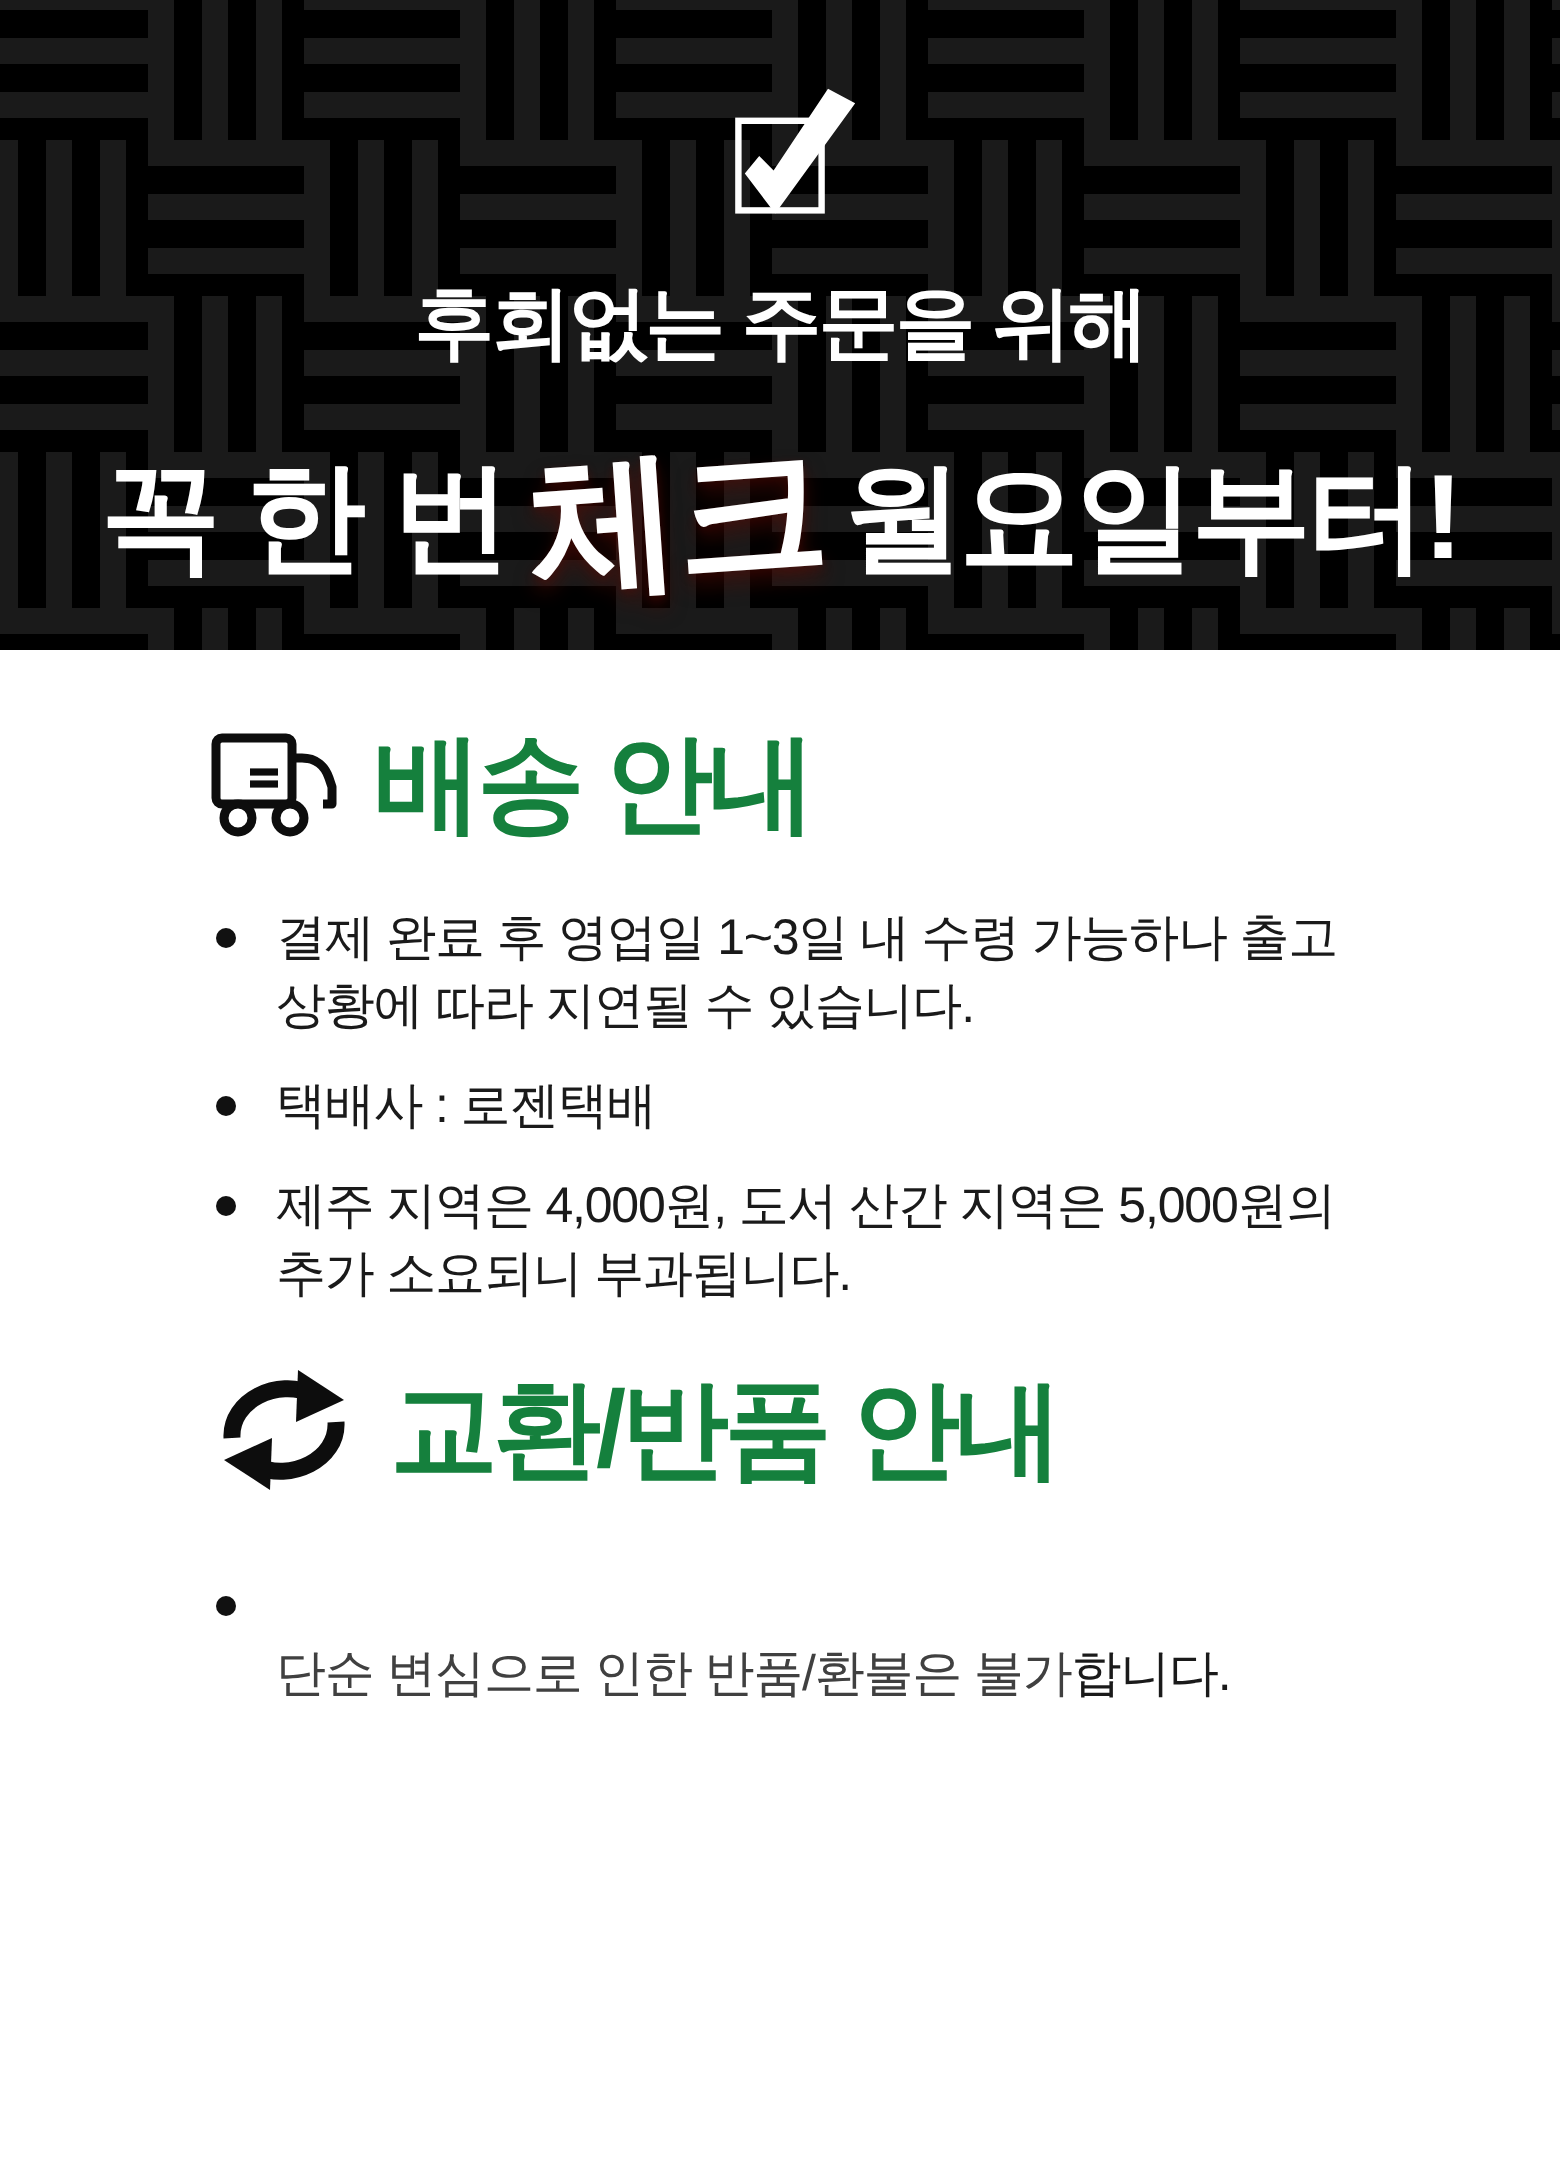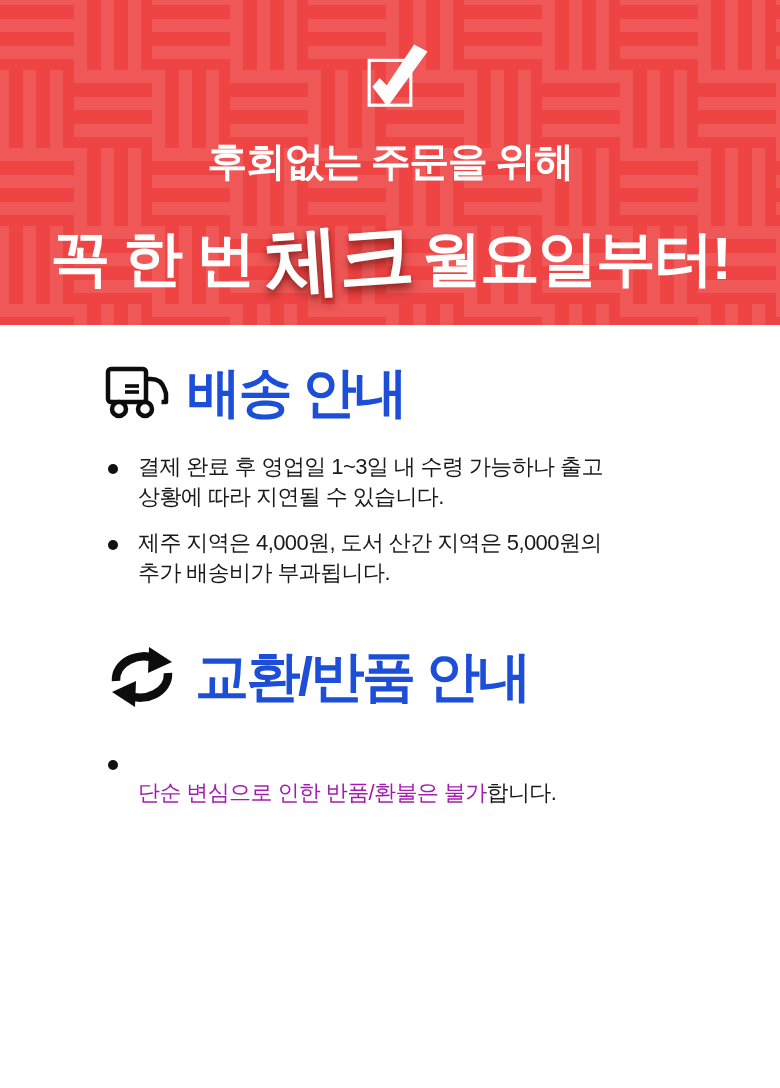--- a/index.html
+++ b/index.html
@@ -9,21 +9,21 @@
     background: #ffffff;
     font-family: "Liberation Sans", "DejaVu Sans", sans-serif;
     overflow: hidden;
     color: #111;
   }
 
   
   .banner {
     position: relative;
     height: 325px;
-    background: #ef4444;
+    background: #000000;
     overflow: hidden;
   }
   .pattern {
     position: absolute; inset: -8px 0 0 -4px;
     display: grid;
     grid-template-columns: repeat(11, 78px);
     grid-auto-rows: 78px;
   }
   .pattern .ph { background: repeating-linear-gradient(180deg, rgba(255,255,255,0.10) 0 13px, transparent 13px 27px); }
   .pattern .pv { background: repeating-linear-gradient(90deg,  rgba(255,255,255,0.10) 0 13px, transparent 13px 27px); }
@@ -62,51 +62,51 @@
   main { padding: 0 60px 0 105px; }
 
   .sec-heading {
     display: flex;
     align-items: center;
     gap: 16px;
     margin: 0;
     font-size: 54px;
     font-weight: 800;
     letter-spacing: -2.5px;
-    color: #1d4ed8;
+    color: #15803d;
     line-height: 1.1;
   }
   .sec-shipping .sec-heading { padding-top: 38px; }
-  .sec-exchange { margin-top: 56px; }
+  .sec-exchange { margin-top: 28px; }
 
   ul.info-list {
     list-style: none;
     margin: 30px 0 0 0;
     padding: 0;
   }
   ul.info-list li {
     position: relative;
     padding-left: 33px;
-    font-size: 22px;
+    font-size: 25px;
     line-height: 1.36;
     letter-spacing: -0.6px;
     margin-bottom: 16px;
     white-space: pre-line;
     color: #1a1a1a;
   }
   ul.info-list li::before {
     content: "";
     position: absolute;
     left: 3px; top: 12px;
     width: 10px; height: 10px;
     border-radius: 50%;
     background: #111;
   }
   .sec-exchange ul.info-list { margin-top: 38px; }
-  .red-em { color: #a21caf; }
+  .red-em { color: #404040; }
 </style>
 </head>
 <body>
 
 <header class="banner">
   <div class="pattern">
       <div class="ph"></div>
       <div class="pv"></div>
       <div class="ph"></div>
       <div class="pv"></div>
@@ -186,22 +186,23 @@
         <path d="M41 14 h5 c7 0 11.5 4 13.5 10 l1.5 4.5 v8.5 h-4.5" fill="none" stroke="#0d0d0d" stroke-width="4.5" stroke-linejoin="round"></path>
         <circle cx="14" cy="44" r="7" fill="#ffffff" stroke="#0d0d0d" stroke-width="4.5"></circle>
         <circle cx="40" cy="44" r="7" fill="#ffffff" stroke="#0d0d0d" stroke-width="4.5"></circle>
       </svg>
       <span>배송 안내</span>
     </h2>
 
     <ul class="info-list">
       <li>결제 완료 후 영업일 1~3일 내 수령 가능하나 출고
 상황에 따라 지연될 수 있습니다.</li>
+      <li>택배사 : 로젠택배</li>
       <li>제주 지역은 4,000원, 도서 산간 지역은 5,000원의
-추가 배송비가 부과됩니다.</li>
+추가 소요되니 부과됩니다.</li>
     </ul>
   </section>
 
   <section class="sec-exchange">
     <h2 class="sec-heading">
       <svg width="74" height="66" viewBox="0 0 74 66" aria-hidden="true">
         <path d="M11 37 C10 18 34 7 51 15" fill="none" stroke="#0d0d0d" stroke-width="8.5"></path>
         <polygon fill="#0d0d0d" points="44,3 67,18 43,29"></polygon>
         <path d="M63 29 C64 48 40 59 23 51" fill="none" stroke="#0d0d0d" stroke-width="8.5"></path>
         <polygon fill="#0d0d0d" points="30,63 7,48 31,37"></polygon>

